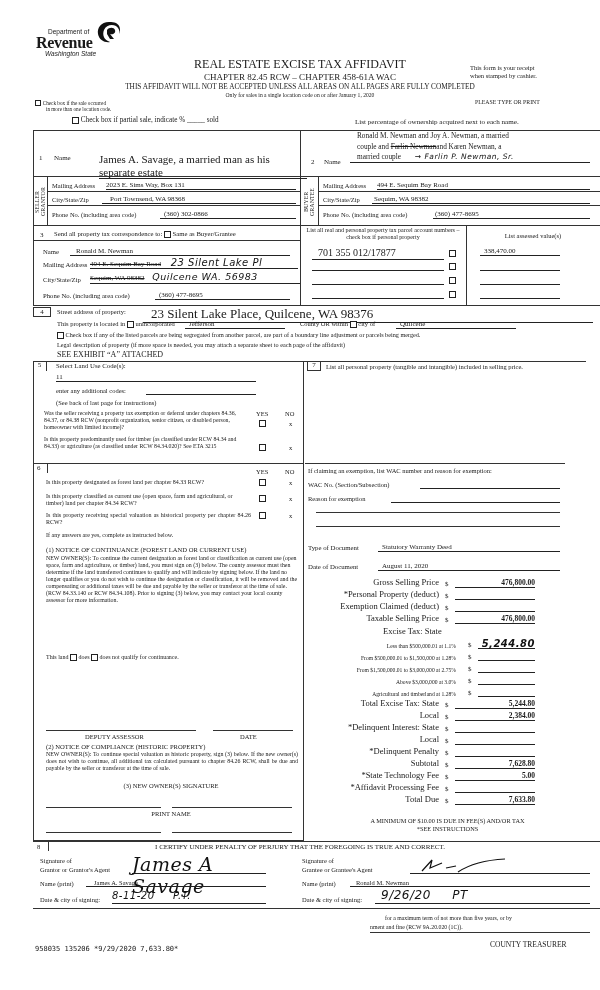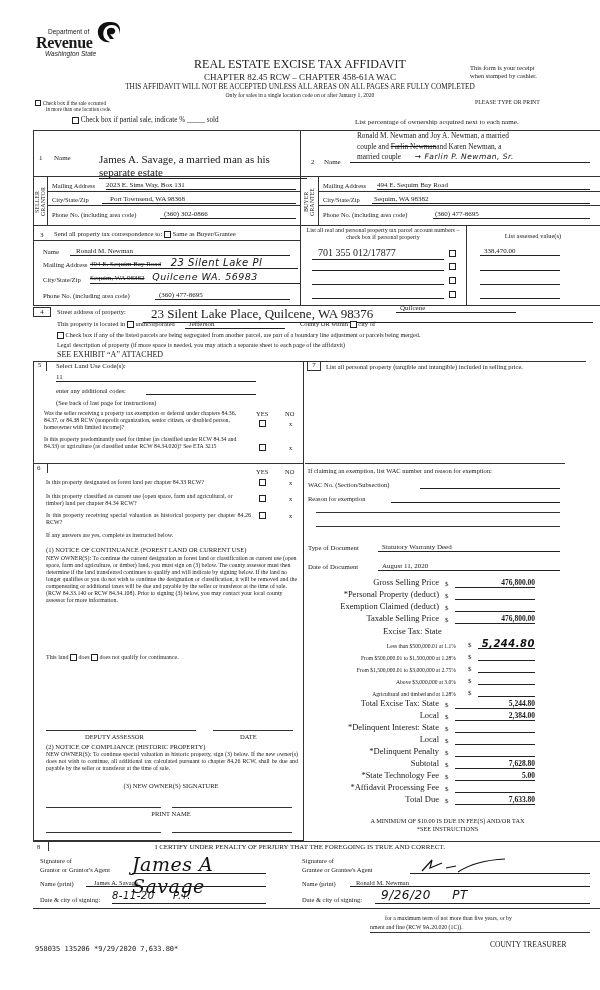--- a/index.html
+++ b/index.html
@@ -158,21 +158,21 @@
   <span>This property is located in</span>
   <span class="box"></span>
   <span>unincorporated</span>
 </div>
 <div class="abs b line" style="left:185px;top:320px;width:100px;font-size:7px;padding-left:4px;">Jefferson</div>
 <div class="abs" style="left:300px;top:320px;font-size:6.5px;">
   <span>County OR  within</span>
   <span class="box"></span>
   <span>city of</span>
 </div>
-<div class="abs b line" style="left:396px;top:304px;width:120px;font-size:7px;padding-left:4px;">Quilcene</div>
+<div class="abs b line" style="left:396px;top:320px;width:120px;font-size:7px;padding-left:4px;">Quilcene</div>
 <div class="abs" style="left:57px;top:331px;font-size:6.2px;">
   <span class="box"></span>
   <span>Check box if any of the listed parcels are being segregated from another parcel, are part of a boundary line adjustment or parcels being merged.</span>
 </div>
 <div class="abs" style="left:57px;top:341px;font-size:6.2px;">Legal description of property (if more space is needed, you may attach a separate sheet to each page of the affidavit)</div>
 <div class="abs b" style="left:57px;top:350px;font-size:8px;">SEE EXHIBIT “A” ATTACHED</div>
 
 <div class="abs" style="left:33px;top:361px;width:270px;height:480px;border:1px solid #333;border-right:none;"></div>
 <div class="vline" style="left:303px;top:361px;height:480px;"></div>
 <div class="hline" style="left:303px;top:361px;width:283px;"></div>

